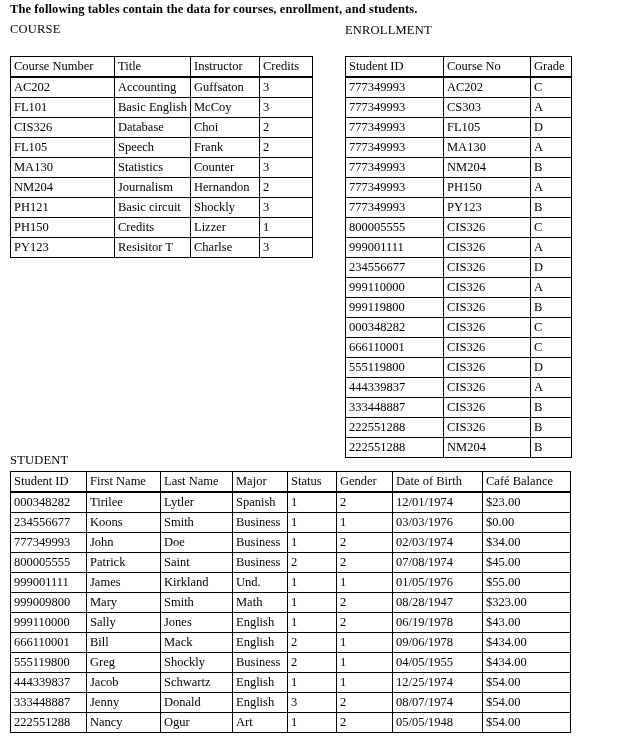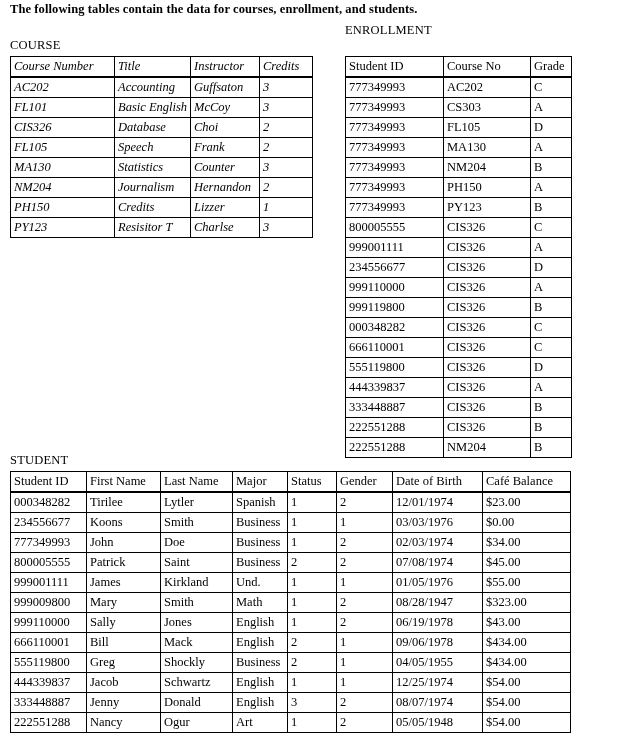--- a/index.html
+++ b/index.html
@@ -54,22 +54,22 @@
     vertical-align: middle;
     overflow: hidden;
     white-space: nowrap;
   }
   table.grid thead th {
     border-bottom: 2px solid #000000;
   }
   td.num, th.num { text-align: right; }
 
   
-  #course-label { left: 10px; top: 22px; margin-top: 16px; }
-  #course-table { left: 10px; top: 56px; width: 302px; font-style: italic; }
+  #course-label { left: 10px; top: 22px; }
+  #course-table { left: 10px; top: 56px; width: 302px; }
   #course-table col.c0 { width: 104px; }
   #course-table col.c1 { width: 76px; }
   #course-table col.c2 { width: 69px; }
   #course-table col.c3 { width: 53px; }
 
   
   #enroll-label { left: 345px; top: 23px; }
   #enroll-table { left: 345px; top: 56px; width: 226px; }
   #enroll-table col.c0 { width: 98px; }
   #enroll-table col.c1 { width: 87px; }
@@ -141,20 +141,26 @@
           <td>Counter</td>
           <td class="num">3</td>
         </tr>
         <tr>
           <td>NM204</td>
           <td>Journalism</td>
           <td>Hernandon</td>
           <td class="num">2</td>
         </tr>
         <tr>
+          <td>PH121</td>
+          <td>Basic circuit</td>
+          <td>Shockly</td>
+          <td class="num">3</td>
+        </tr>
+        <tr>
           <td>PH150</td>
           <td>Credits</td>
           <td>Lizzer</td>
           <td class="num">1</td>
         </tr>
         <tr>
           <td>PY123</td>
           <td>Resisitor T</td>
           <td>Charlse</td>
           <td class="num">3</td>

